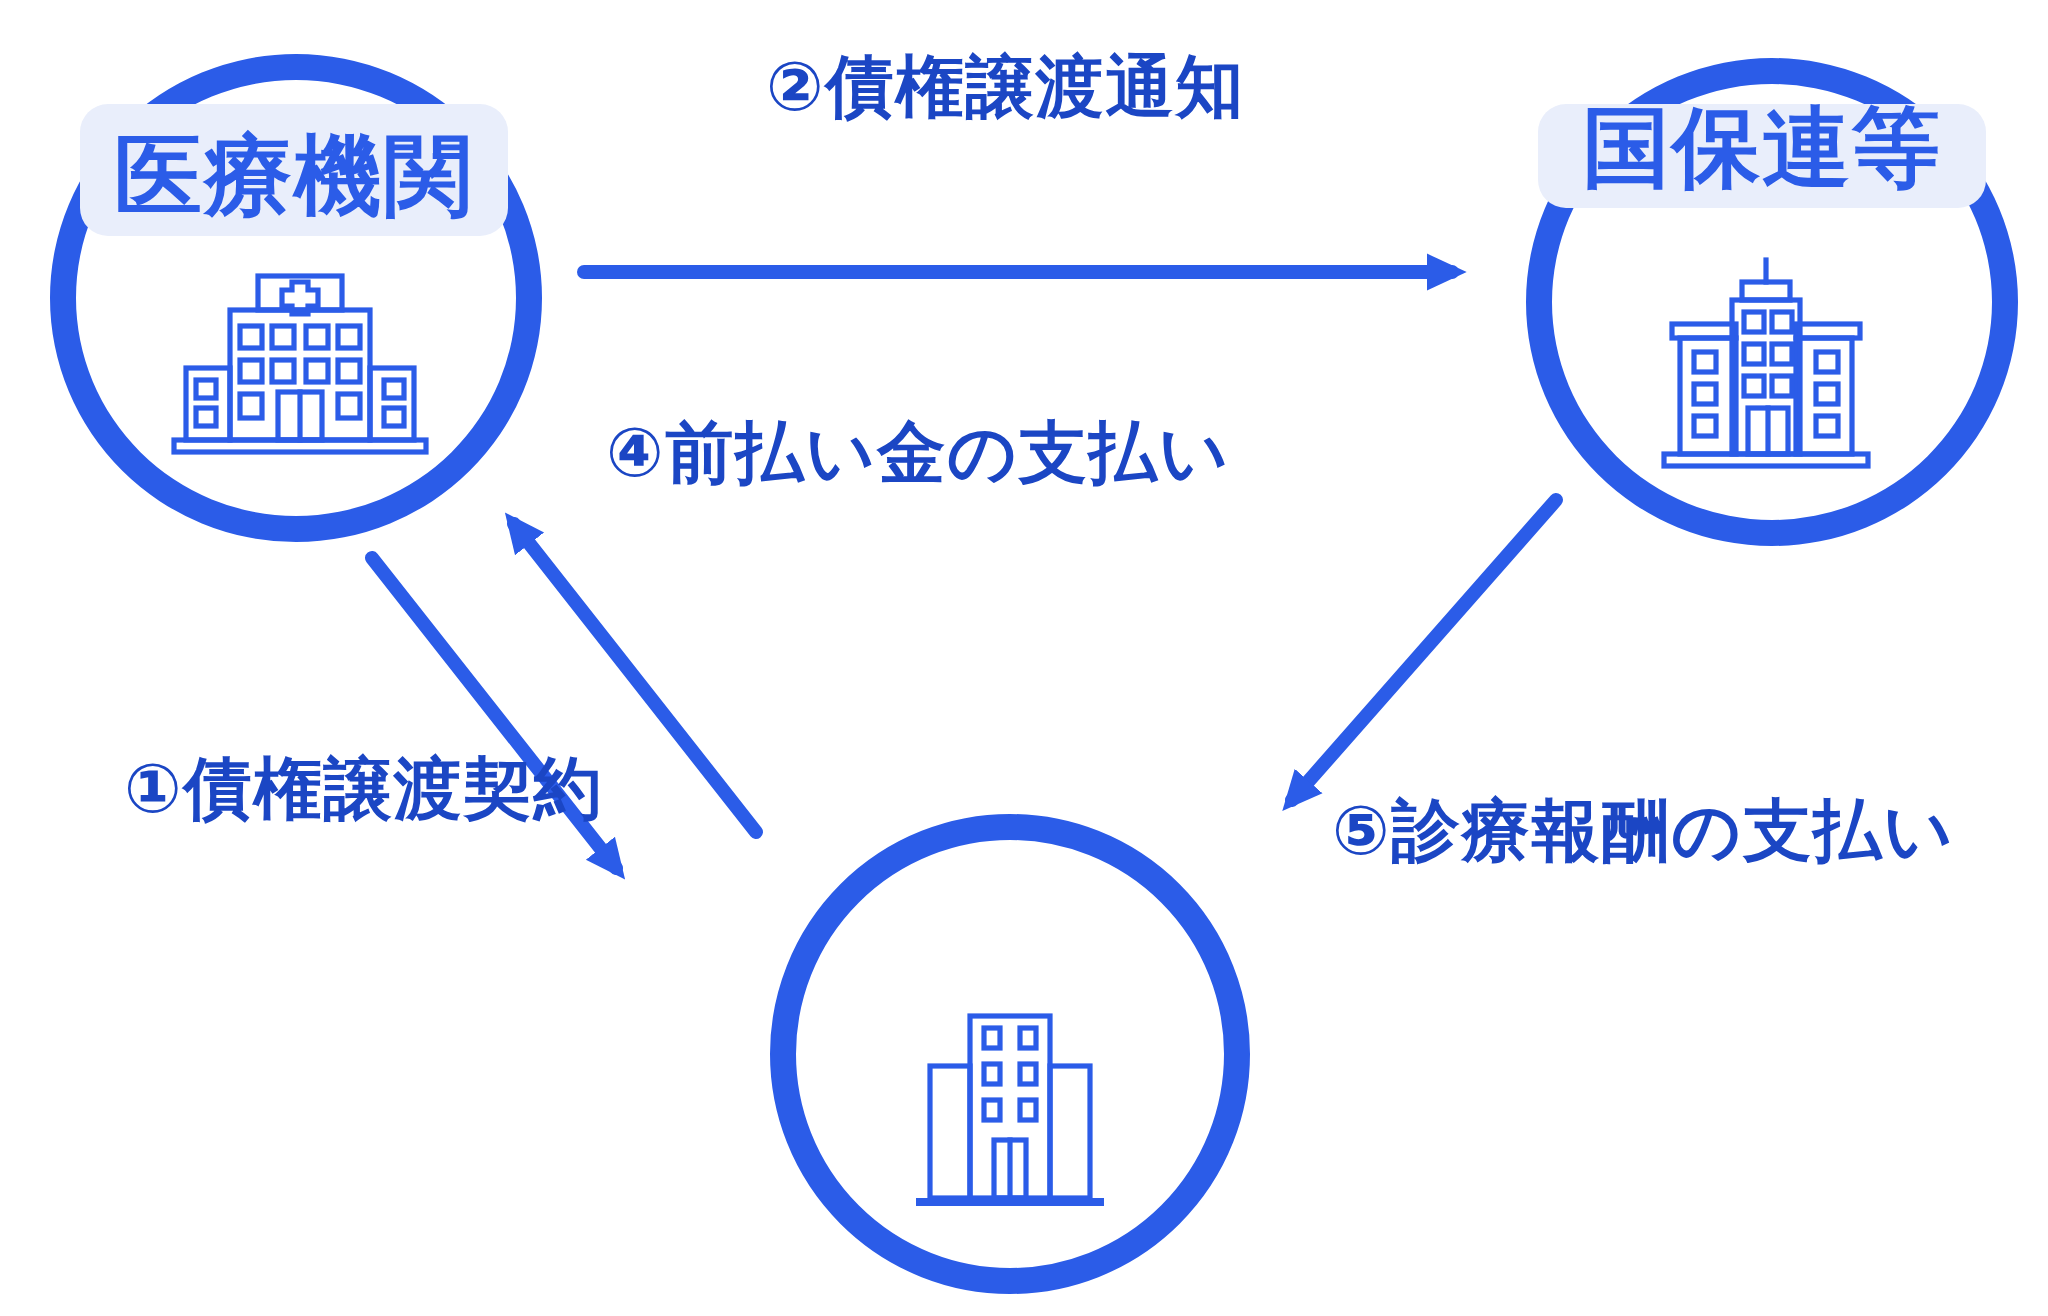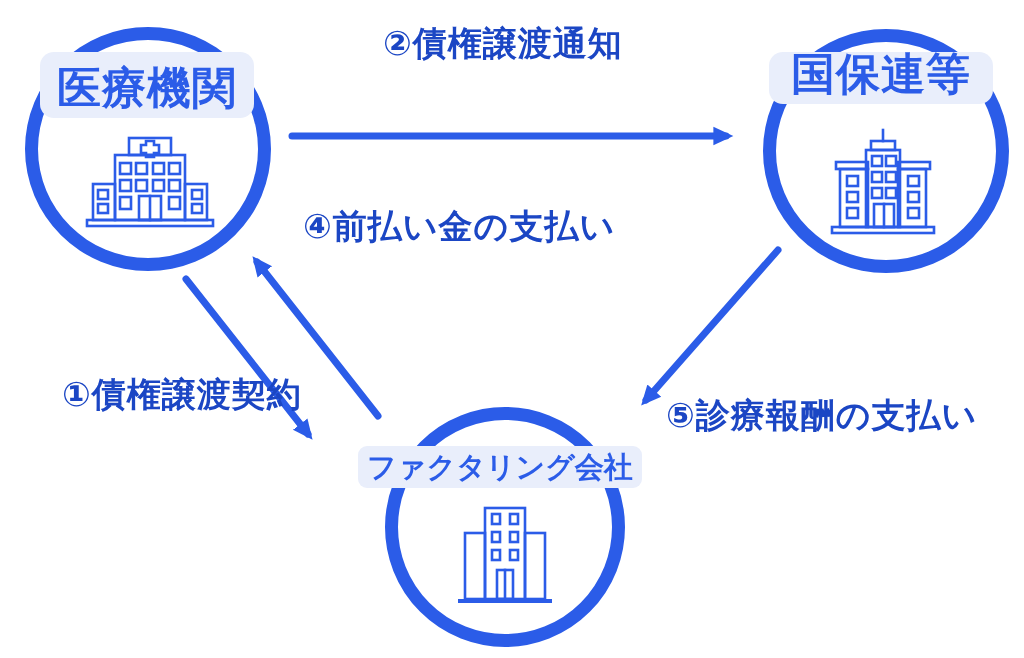--- a/index.html
+++ b/index.html
@@ -100,23 +100,20 @@
       <rect class="icon-stroke" x="58" y="48" width="10" height="10"></rect>
       <rect class="icon-stroke" x="44" y="64" width="10" height="10"></rect>
       <rect class="icon-stroke" x="58" y="64" width="10" height="10"></rect>
       <rect class="icon-stroke" x="46" y="80" width="20" height="23"></rect>
       <line class="icon-stroke" x1="56" y1="80" x2="56" y2="103"></line>
       <rect class="icon-stroke" x="4" y="103" width="102" height="6"></rect>
     </svg>
   </div>
 
   <div class="node-circle" style="left:385px;top:407px;width:240px;height:240px;"></div>
-  <div class="node-label small" style="left:358px;top:446px;width:284px;height:42px;">
-    <span>ファクタリング会社</span>
-  </div>
   <div class="node-icon" style="left:458px;top:506px;">
     <svg width="94" height="98" viewBox="0 0 94 98">
       <rect class="icon-stroke" x="7" y="27" width="20" height="66"></rect>
       <rect class="icon-stroke" x="67" y="27" width="20" height="66"></rect>
       <rect class="icon-stroke" x="27" y="2" width="40" height="91" fill="#ffffff"></rect>
       <rect class="icon-stroke" x="34" y="8" width="8" height="10"></rect>
       <rect class="icon-stroke" x="52" y="8" width="8" height="10"></rect>
       <rect class="icon-stroke" x="34" y="26" width="8" height="10"></rect>
       <rect class="icon-stroke" x="52" y="26" width="8" height="10"></rect>
       <rect class="icon-stroke" x="34" y="44" width="8" height="10"></rect>

